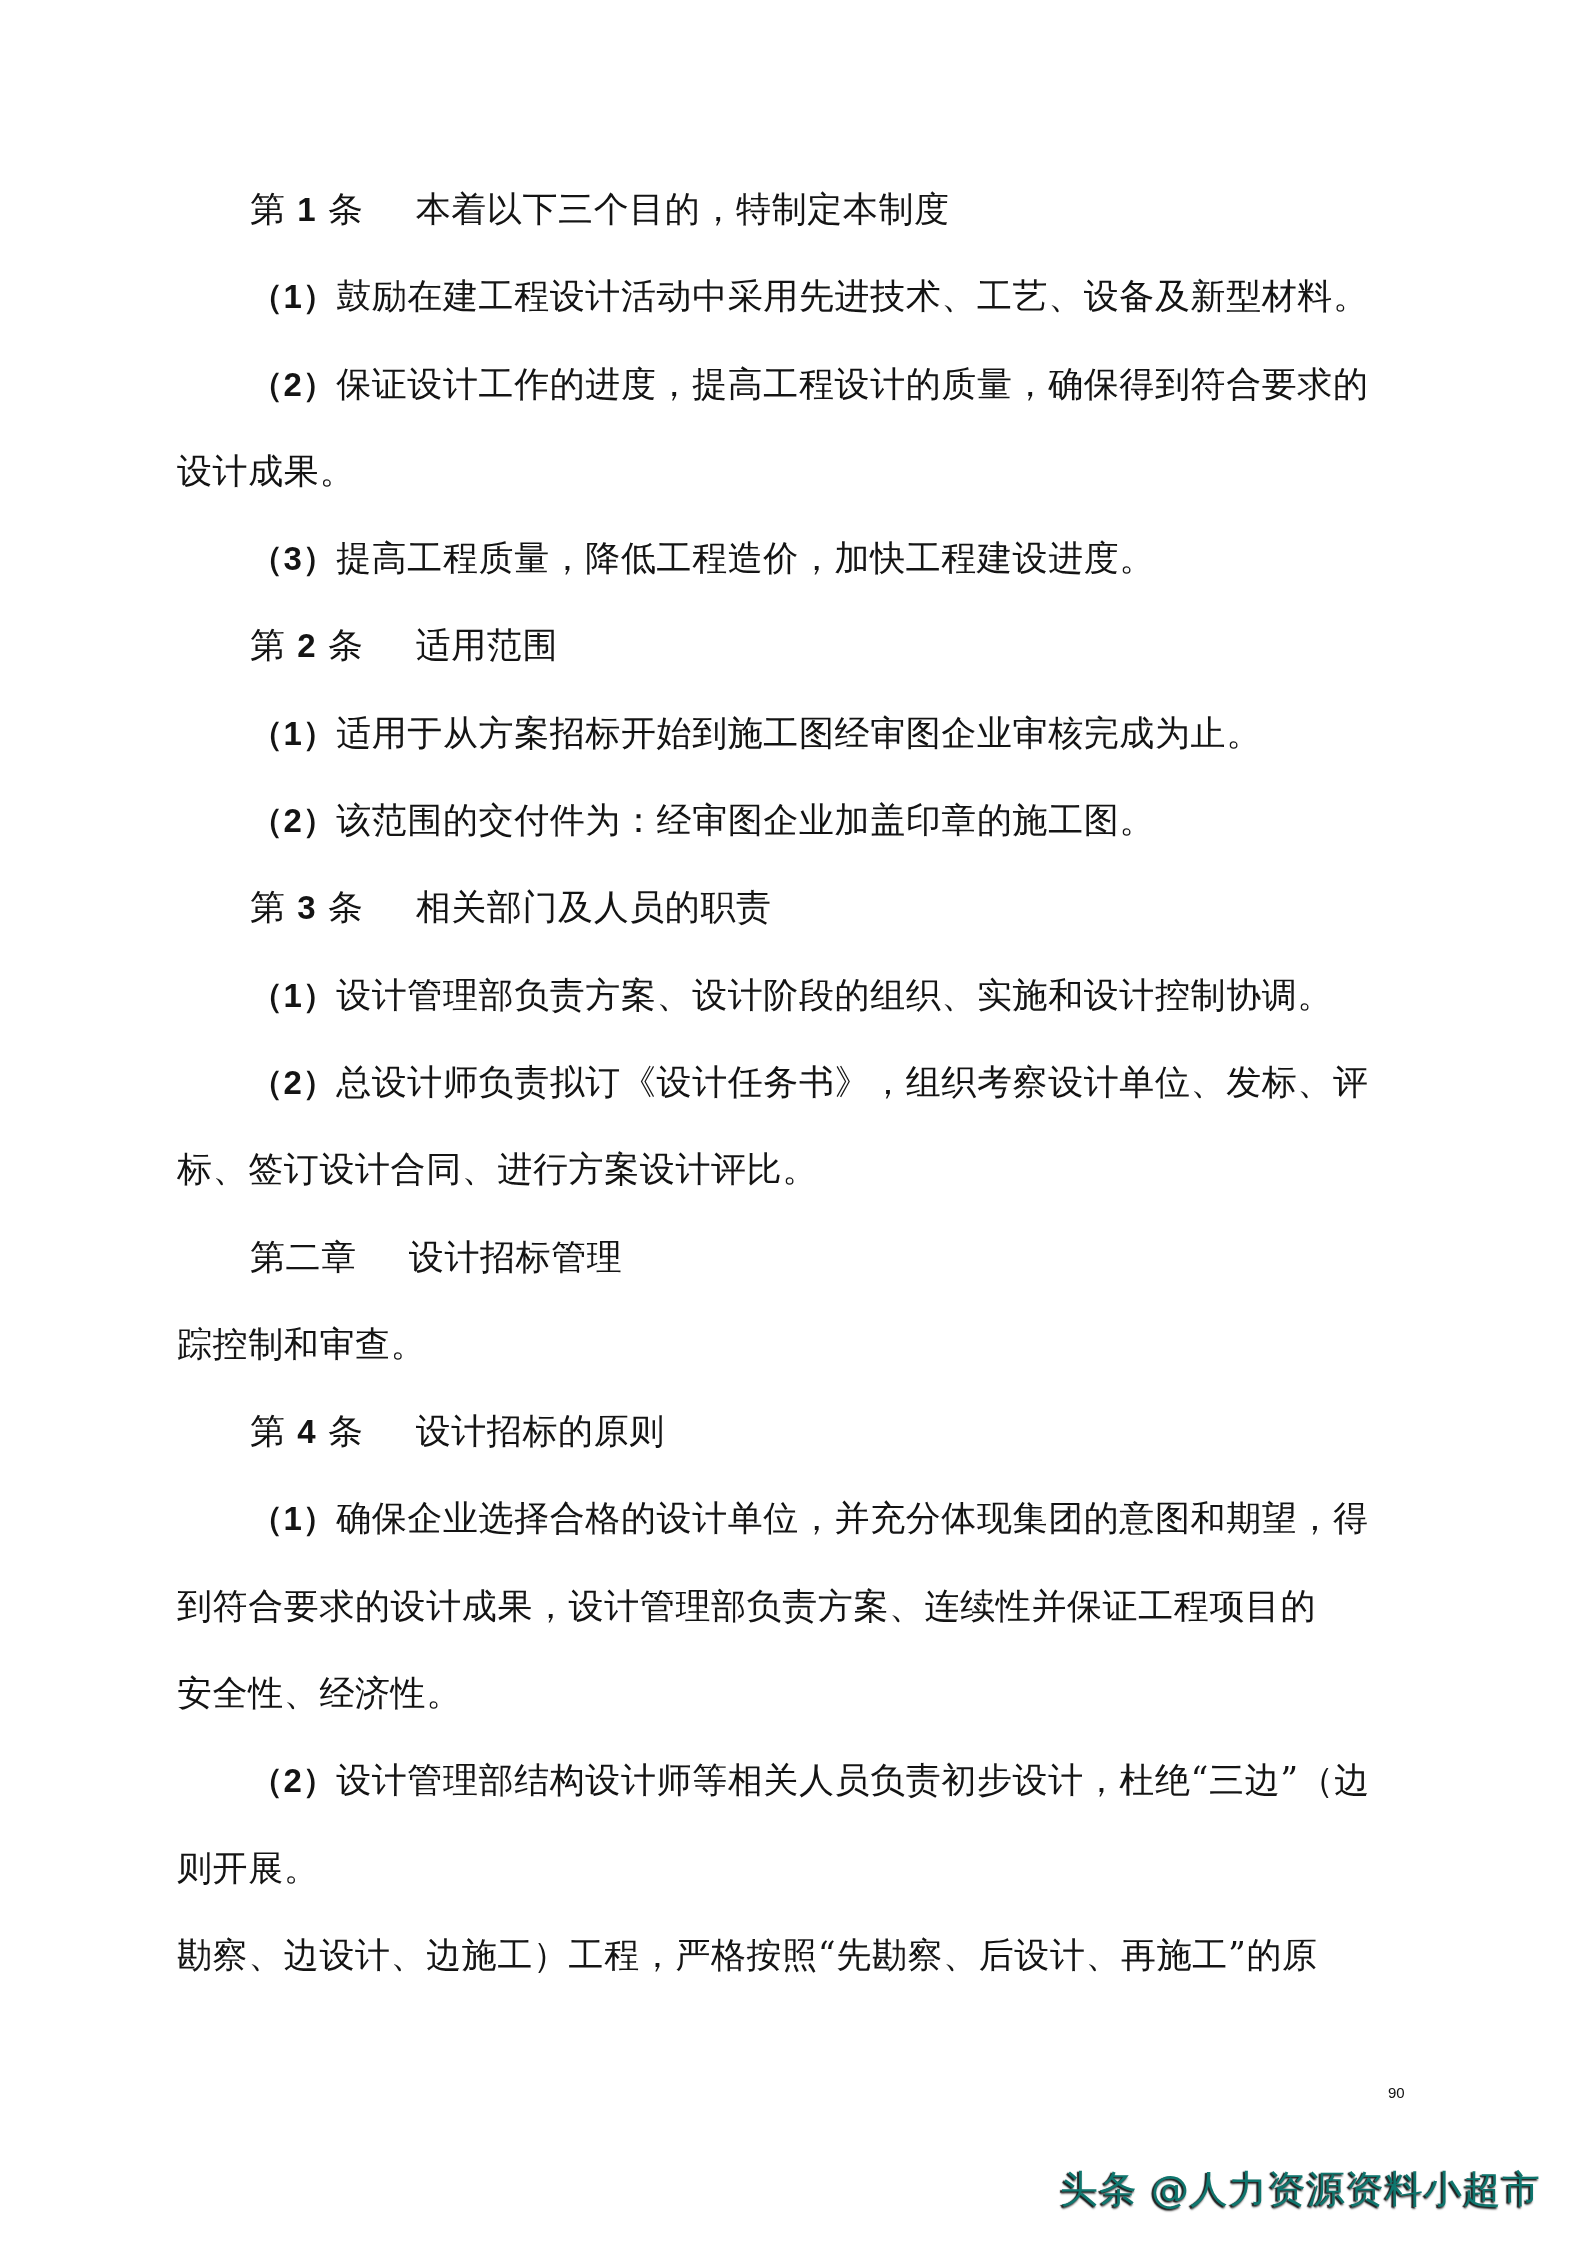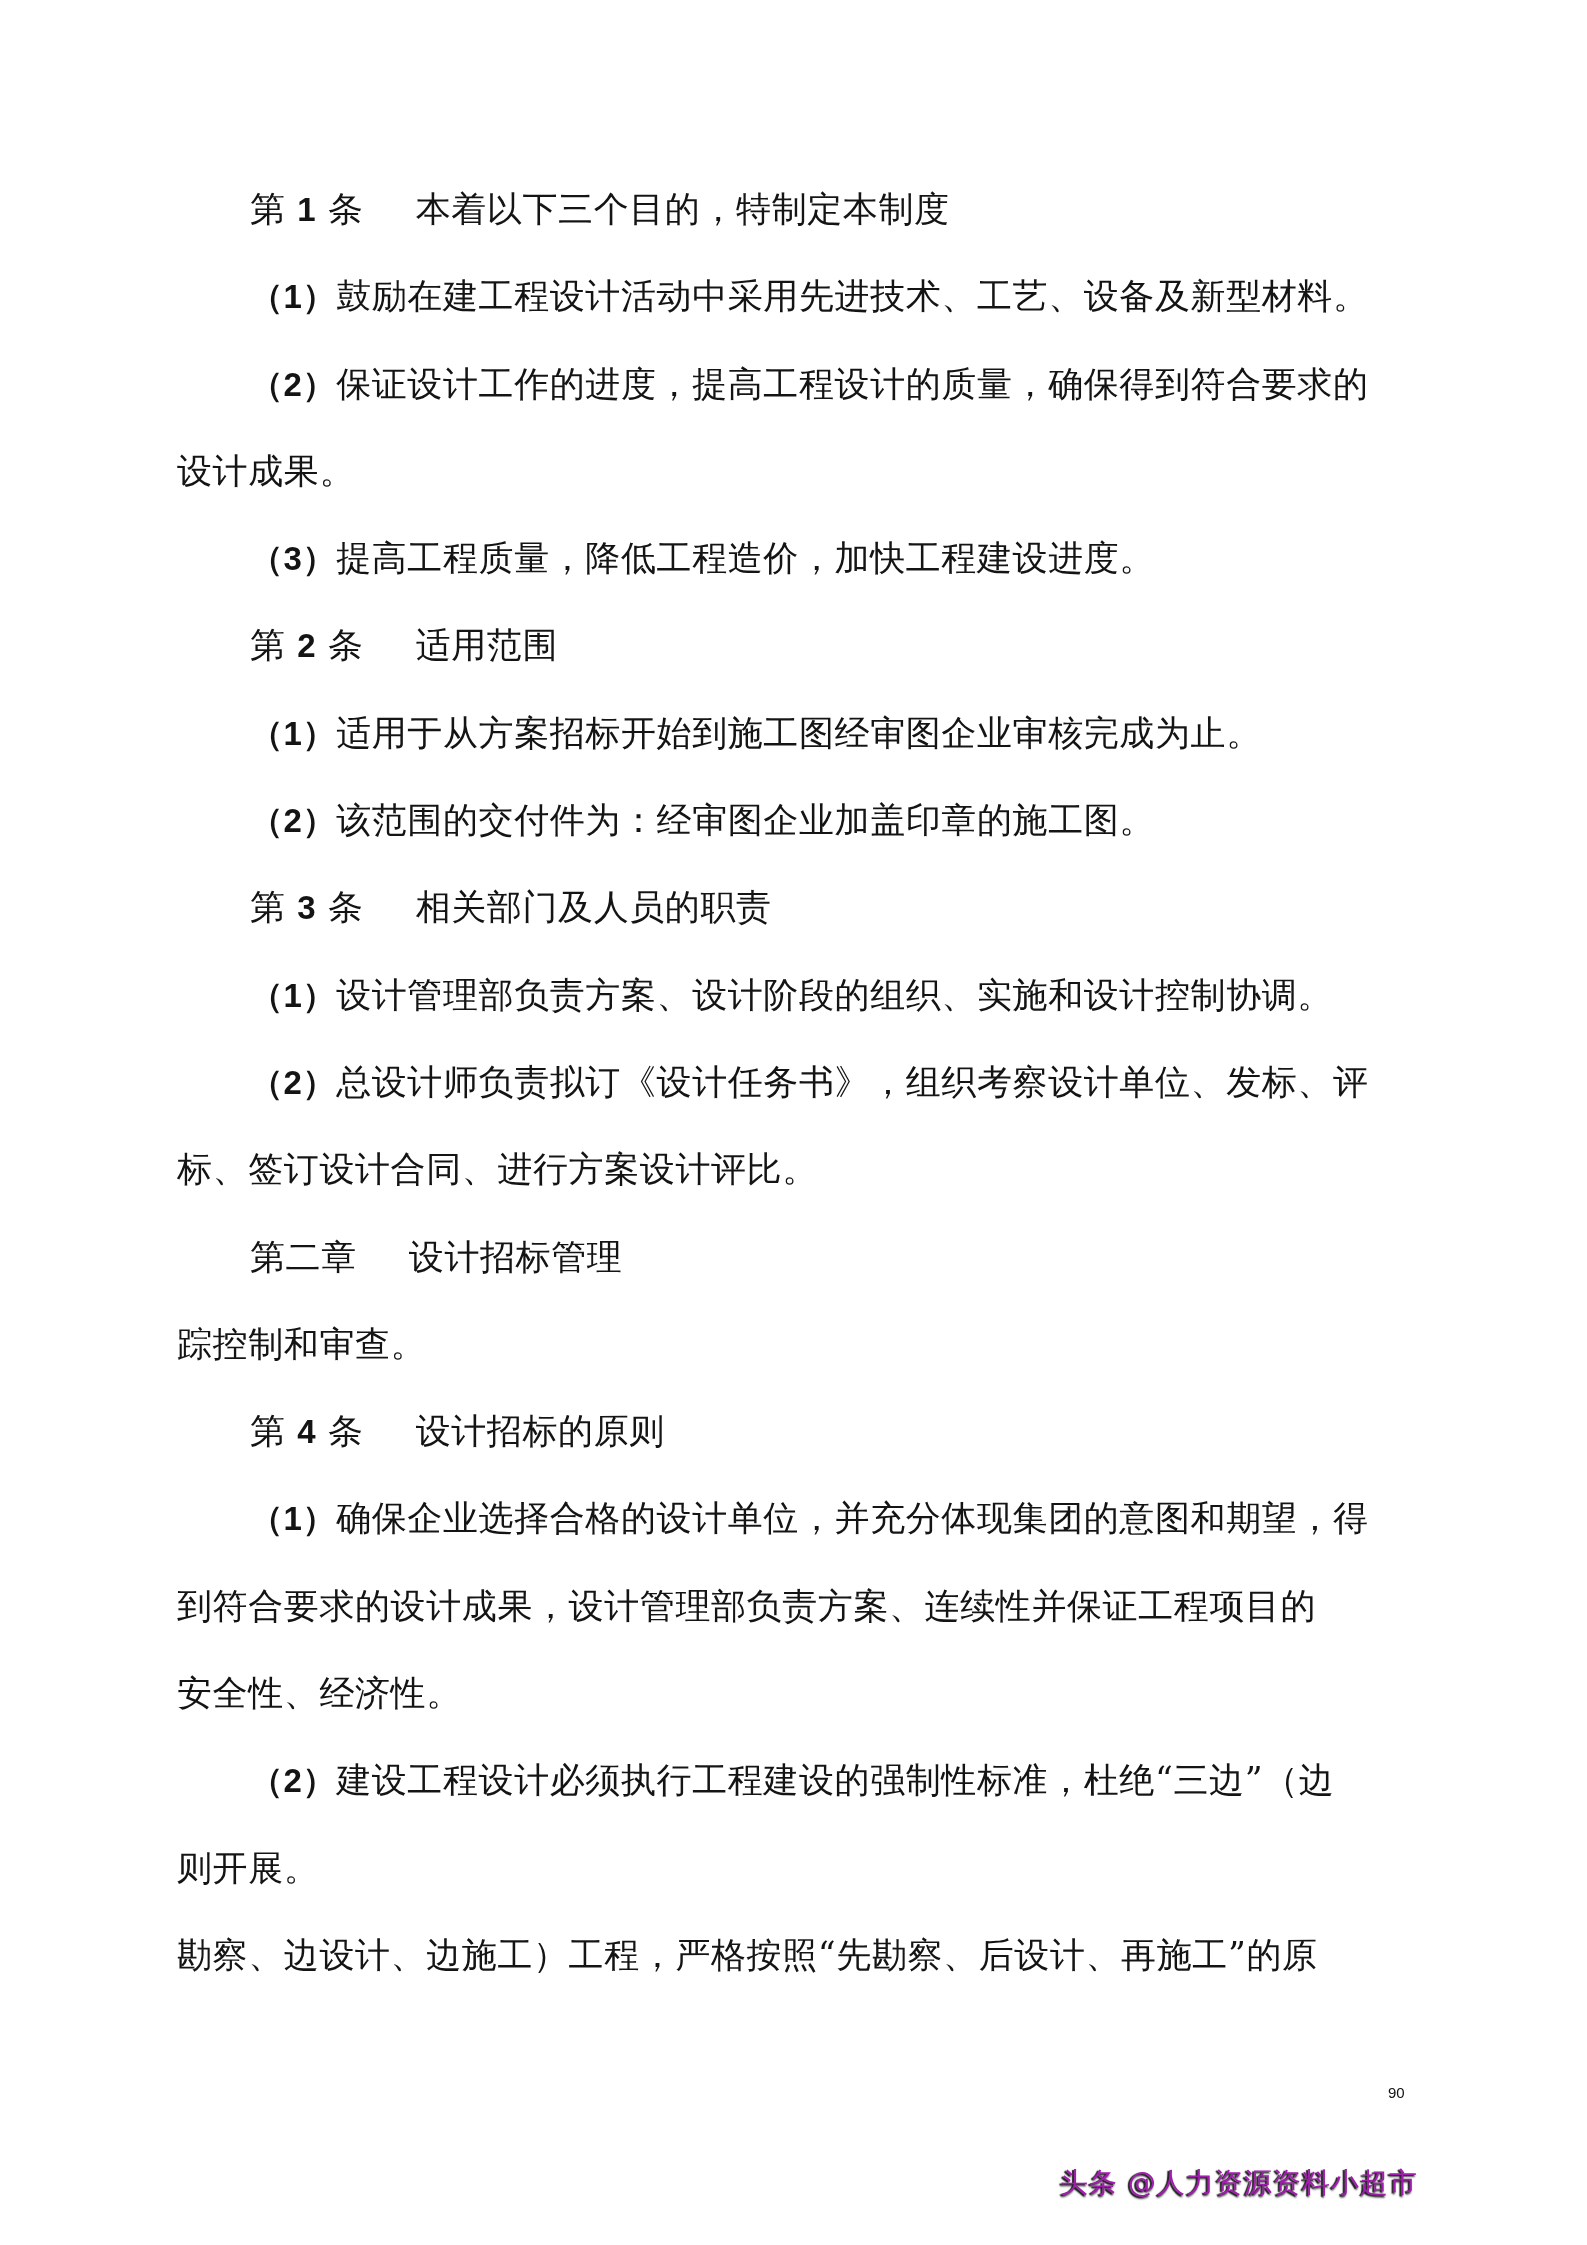--- a/index.html
+++ b/index.html
@@ -48,22 +48,22 @@
       top: 2084px;
       font-family: "Liberation Sans", "DejaVu Sans", sans-serif;
       font-size: 15px;
       color: #111111;
     }
     .watermark {
       position: absolute;
       left: 1060px;
       top: 2164px;
       font-family: "DejaVu Sans", "Liberation Sans", sans-serif;
-      font-size: 28px;
-      color: #a21caf;
+      font-size: 38px;
+      color: #0f766e;
       letter-spacing: 1px;
       text-shadow: -2px 1px 1px #222222, -1px 2px 2px #444444;
       white-space: nowrap;
     }
   </style>
 </head>
 <body>
 
 <div class="page">
   <div class="body-text">
@@ -98,21 +98,21 @@
     <div class="line"><span>踪控制和审查。</span></div>
 
     <div class="line indent"><span>第</span> <span class="num">4</span> <span>条</span><span class="gap"></span><span>设计招标的原则</span></div>
 
     <div class="line indent"><span class="num">（1）</span><span>确保企业选择合格的设计单位，并充分体现集团的意图和期望，得</span></div>
 
     <div class="line"><span>到符合要求的设计成果，设计管理部负责方案、连续性并保证工程项目的</span></div>
 
     <div class="line"><span>安全性、经济性。</span></div>
 
-    <div class="line indent"><span class="num">（2）</span><span>建设工程设计必须执行工程建设的强制性标准，杜绝“三边”（边</span></div>
+    <div class="line indent"><span class="num">（2）</span><span>设计管理部结构设计师等相关人员负责初步设计，杜绝“三边”（边</span></div>
 
     <div class="line"><span>则开展。</span></div>
 
     <div class="line"><span>勘察、边设计、边施工）工程，严格按照“先勘察、后设计、再施工”的原</span></div>
 
   </div>
 
   <div class="page-number">90</div>
 
   <div class="watermark">头条 @人力资源资料小超市</div>

